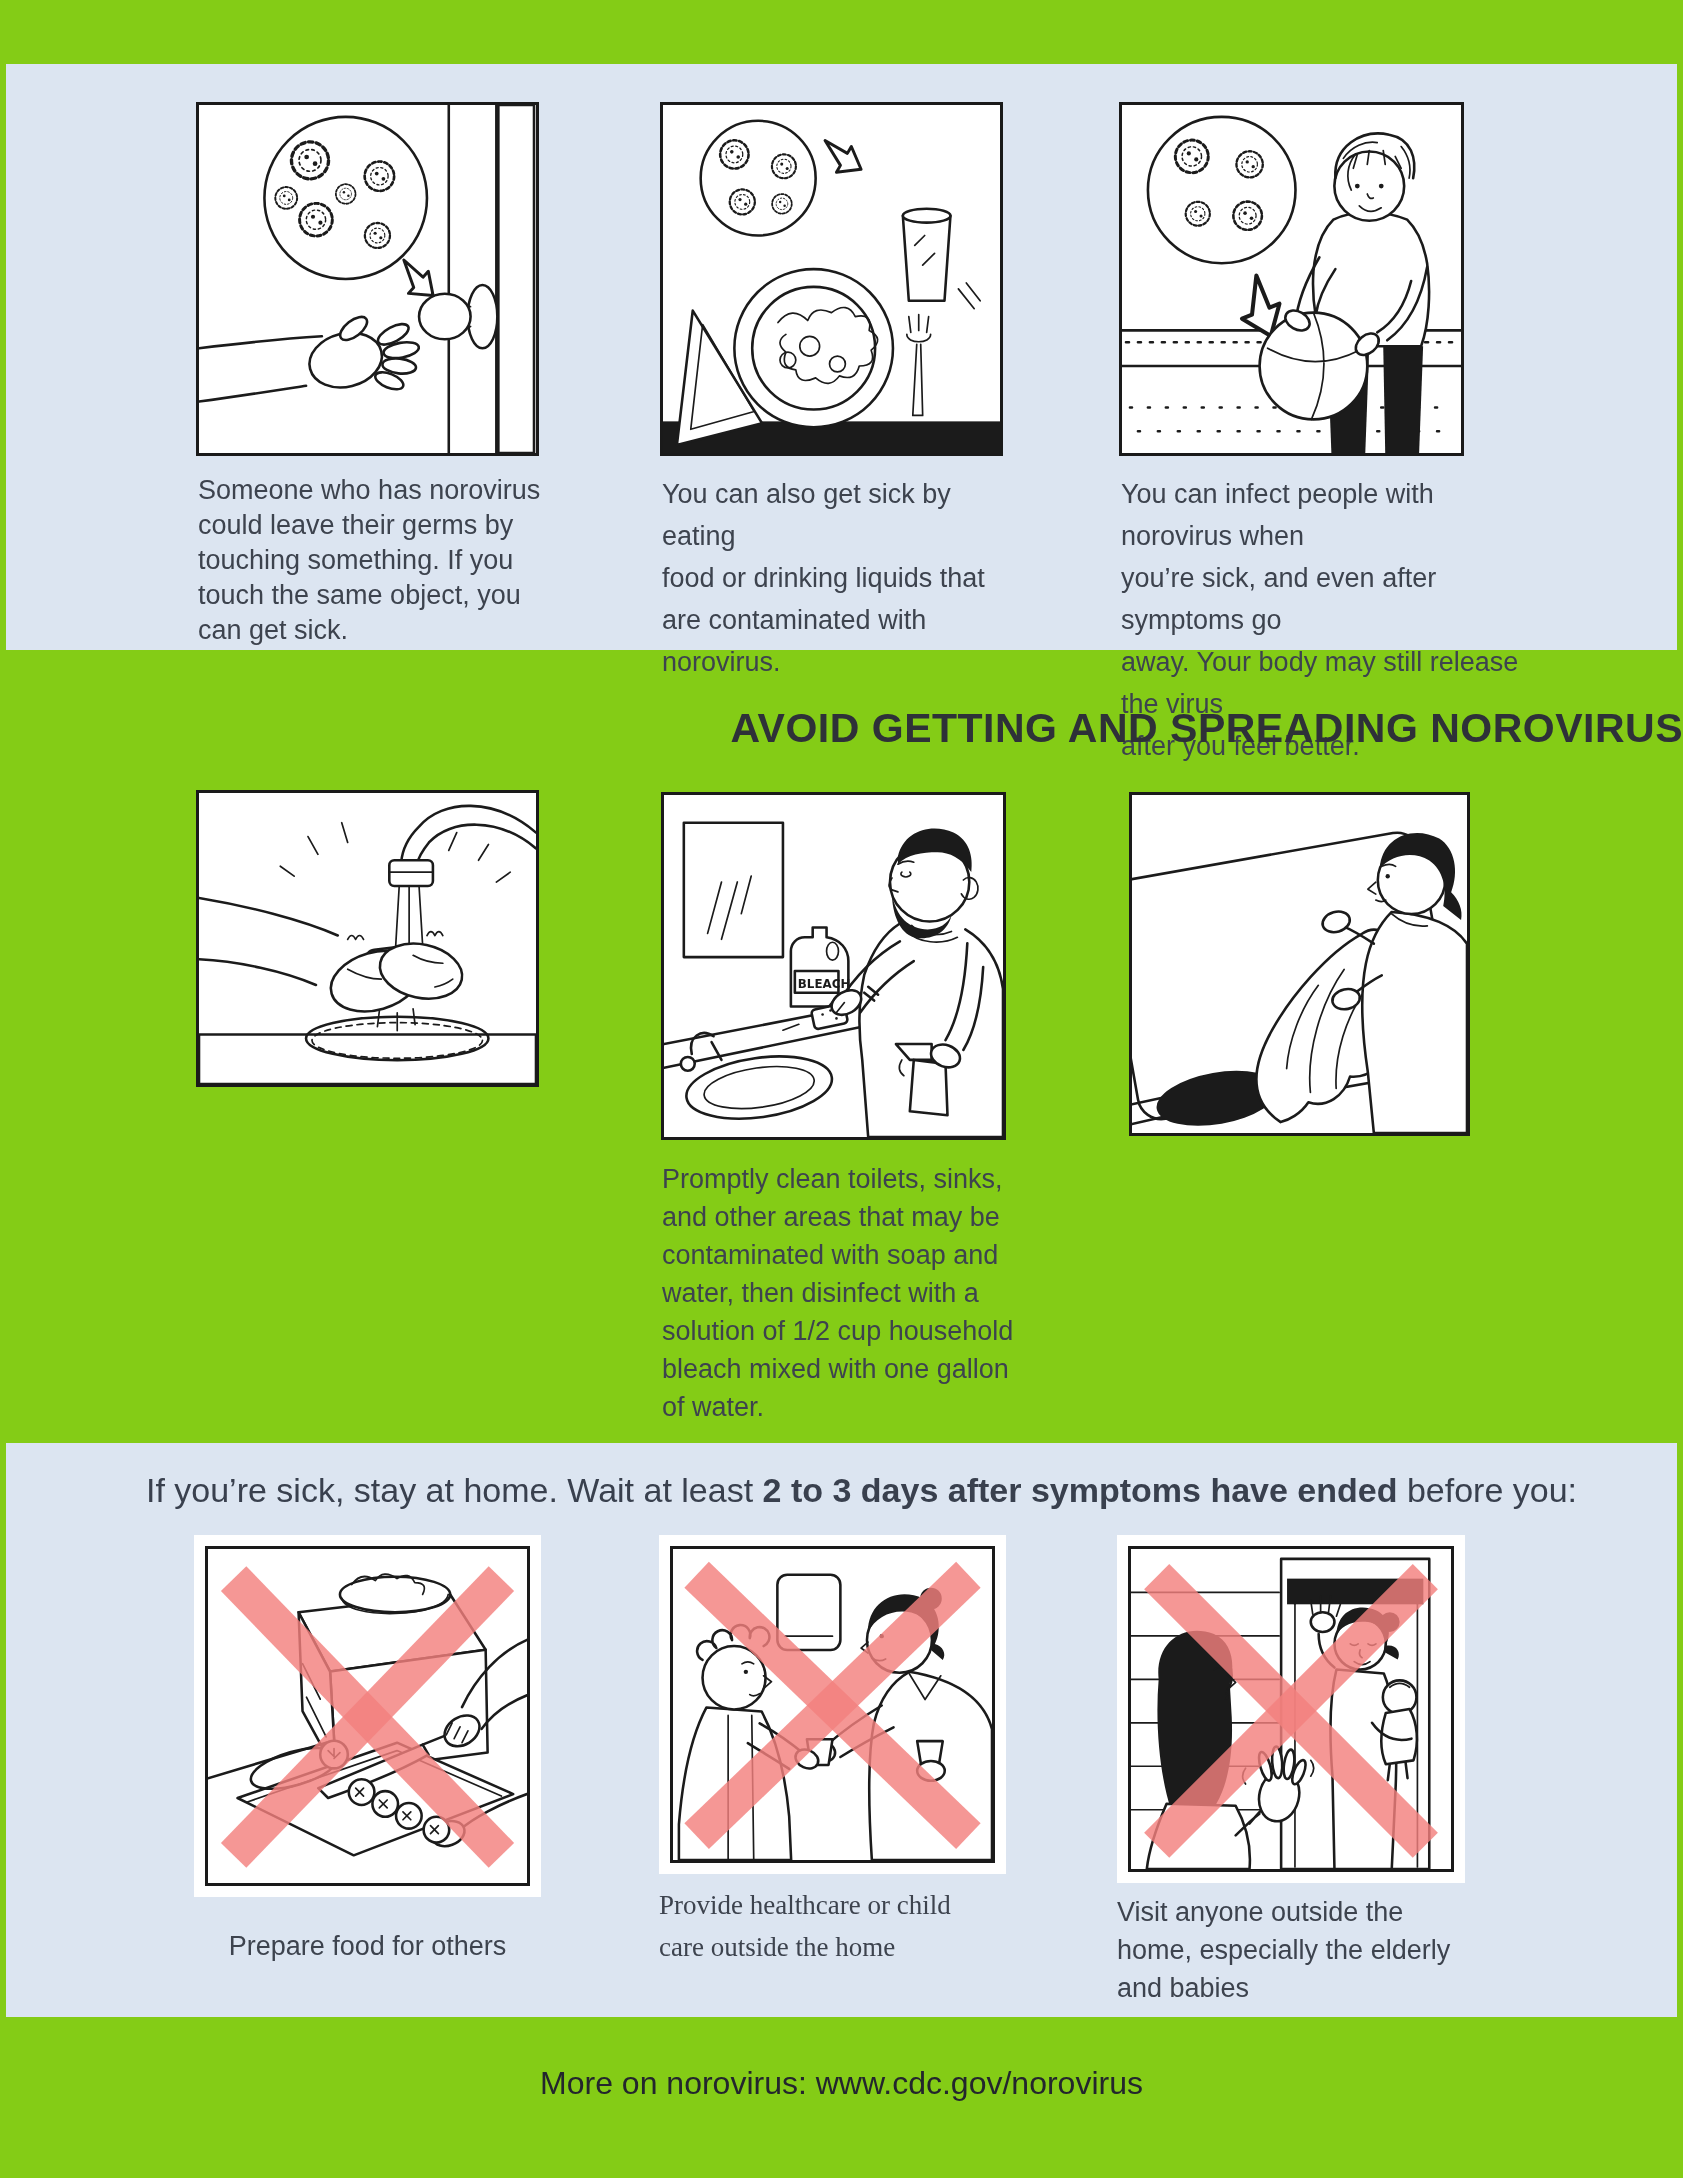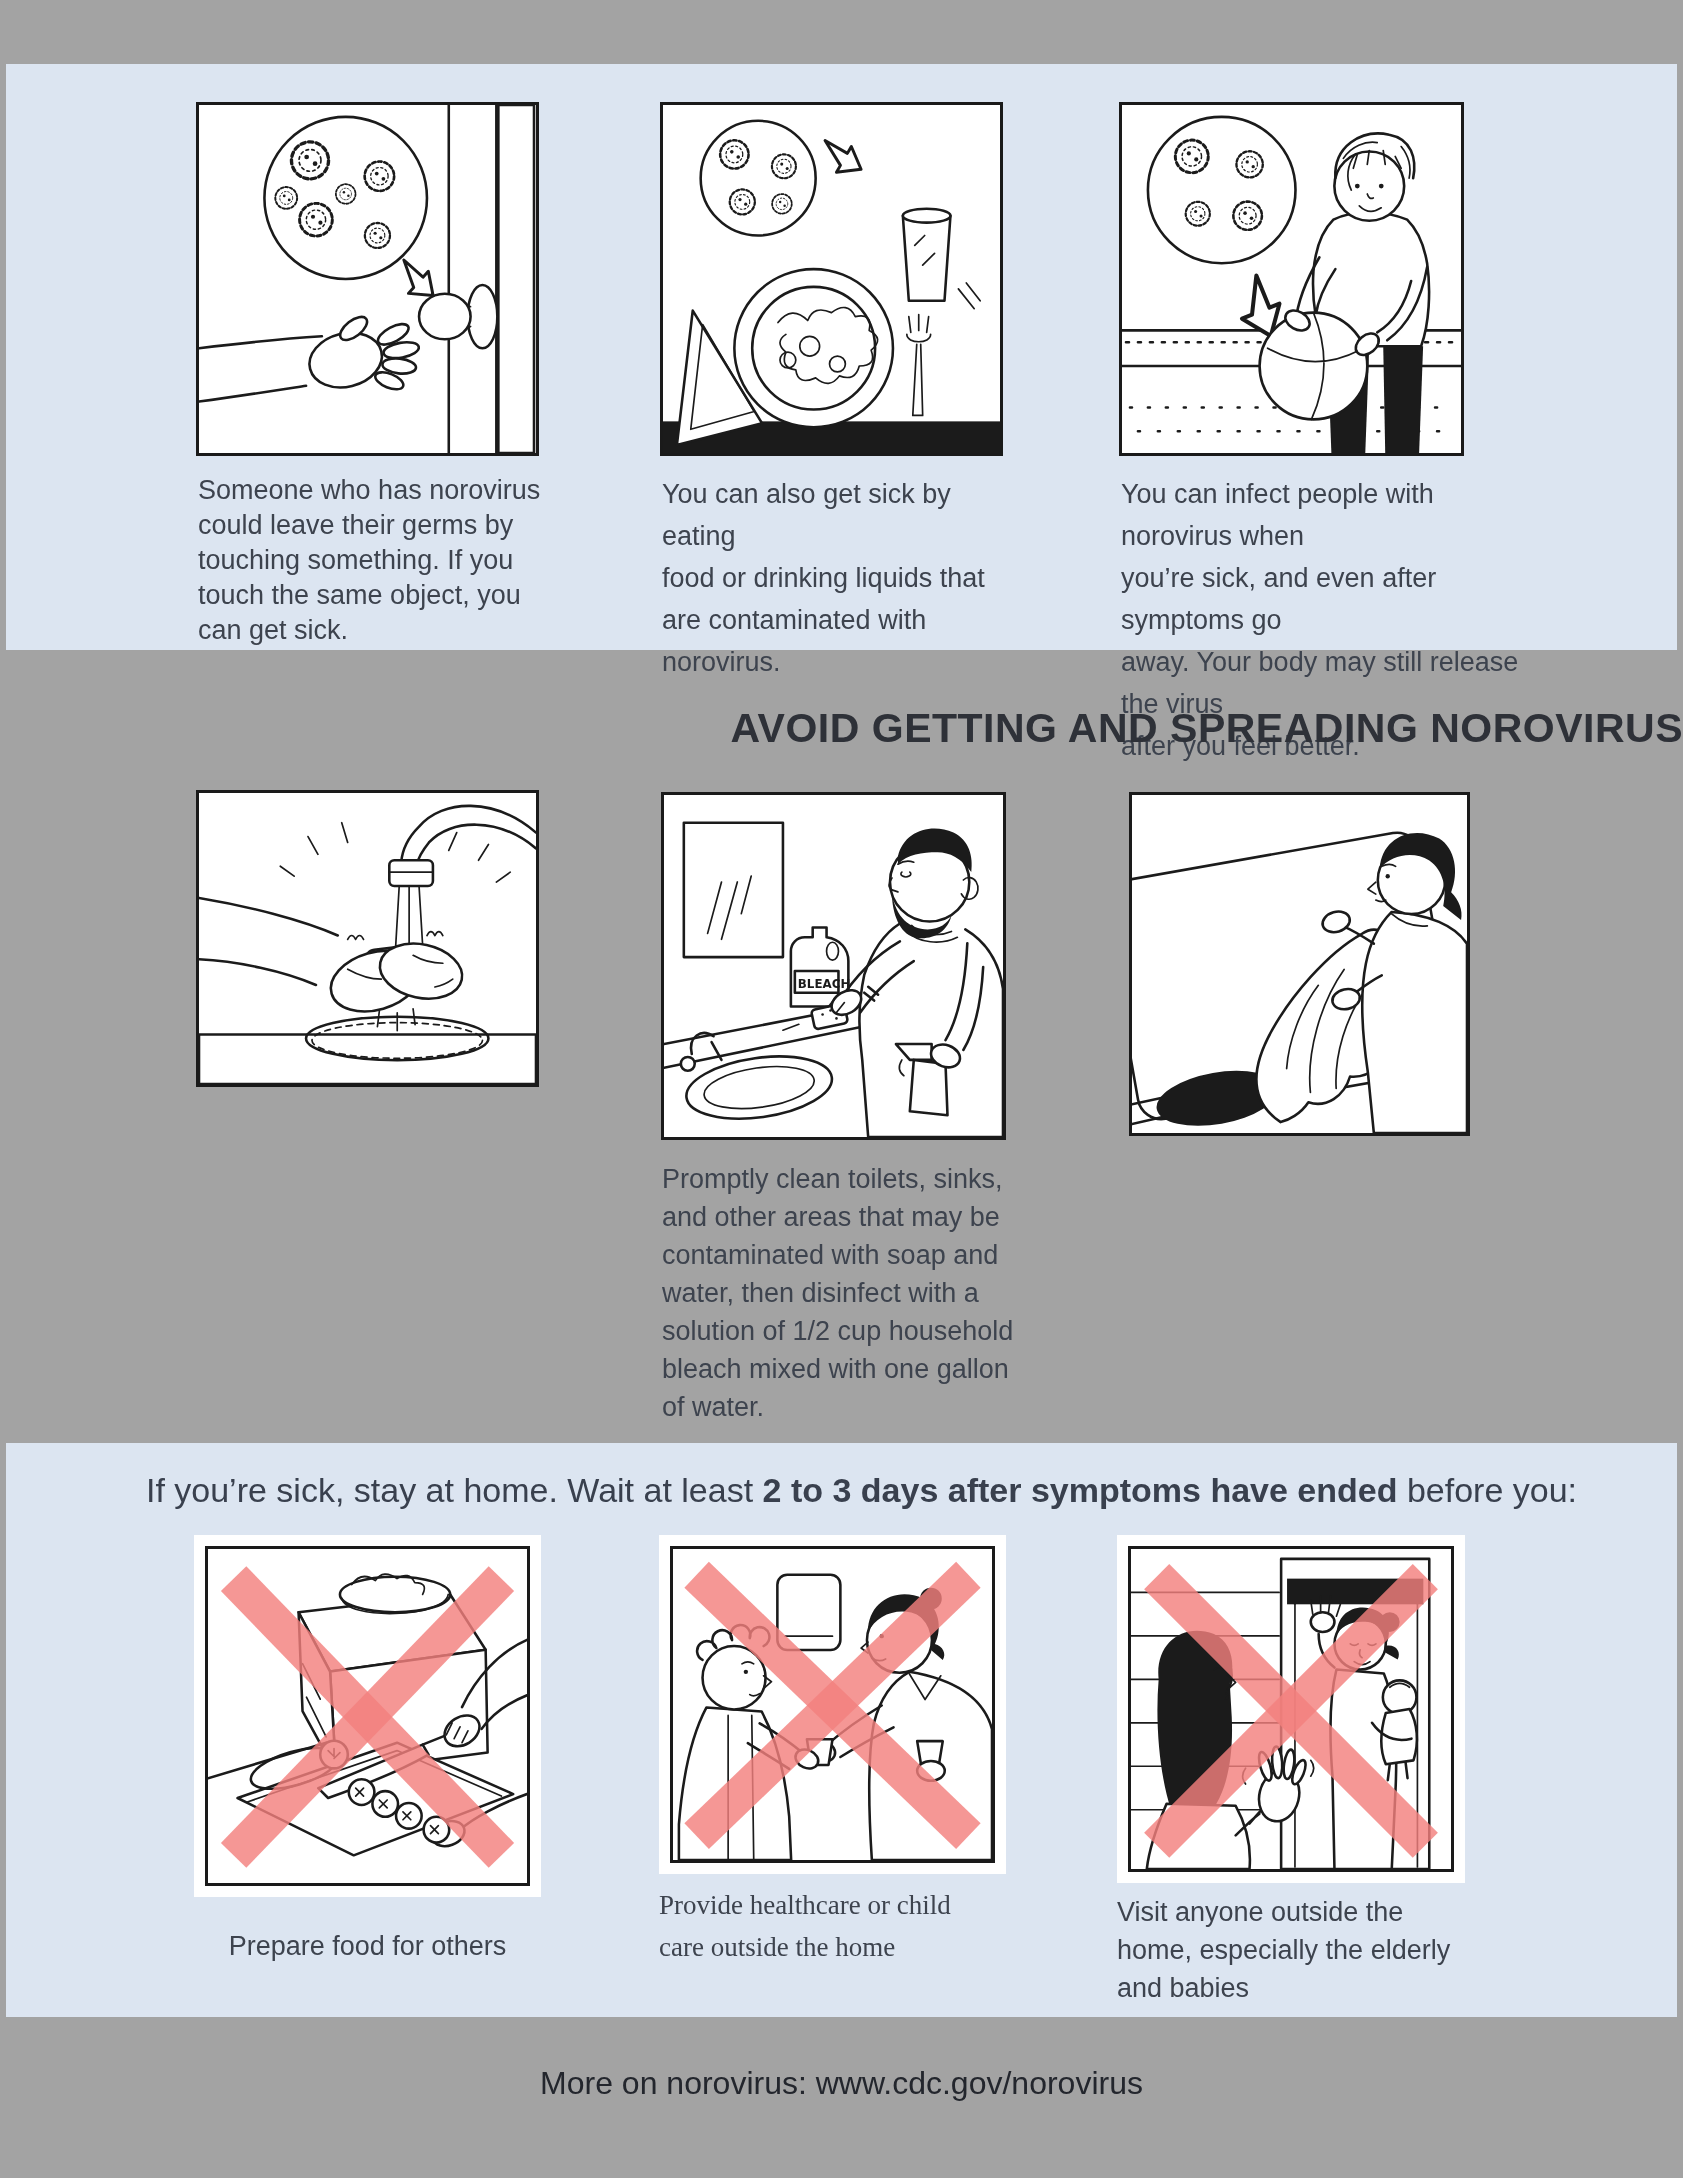--- a/index.html
+++ b/index.html
@@ -1,16 +1,16 @@
 <!DOCTYPE html>
 <html><head>
 <meta charset="utf-8">
 <style>
   html,body{margin:0;padding:0;background:#fff;}
-  #page{position:relative;width:1683px;height:2178px;background:#a3a3a3;overflow:hidden;
+  #page{position:relative;width:1683px;height:2178px;background:#84cc16;overflow:hidden;
         font-family:"Liberation Sans",sans-serif;}
   .band{position:absolute;left:6px;width:1671px;background:#dce5f1;}
   #bandA{top:64px;height:586px;}
   #bandB{top:1443px;height:574px;}
   .panel{position:absolute;background:#fff;border:3px solid #1a1a1a;box-sizing:border-box;text-align:center;}
   .frame{position:absolute;background:#fff;padding:11px;box-sizing:border-box;}
   .frame .inner{position:relative;width:100%;height:100%;border:3px solid #1a1a1a;
                 box-sizing:border-box;background:#fff;}
   .caption{position:absolute;font-size:27px;color:#3d434e;white-space:pre-line;}
   .c1{left:198px;top:473px;width:347px;line-height:35px;}

